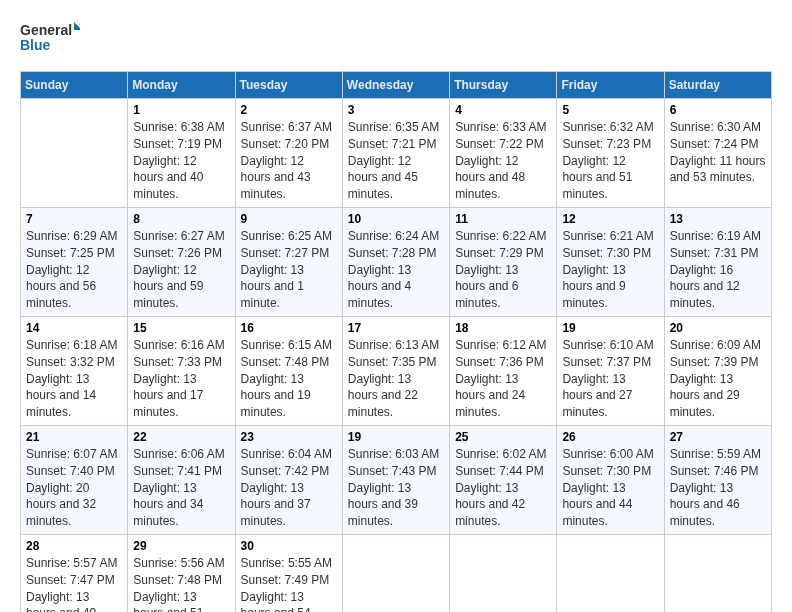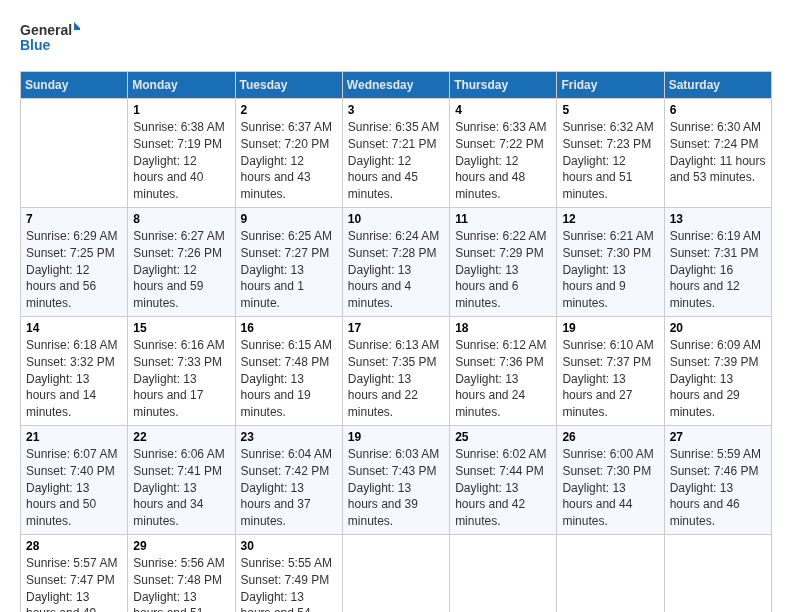--- a/index.html
+++ b/index.html
@@ -268,21 +268,21 @@
           <span>Daylight: 13 hours and 29 minutes.</span>
         </div>
       </td>
       </tr>
       <tr>
         <td>
         <span class="day-number">21</span>
         <div class="day-info">
           <span>Sunrise: 6:07 AM</span><br>
           <span>Sunset: 7:40 PM</span><br>
-          <span>Daylight: 13 hours and 50 minutes.</span>
+          <span>Daylight: 20 hours and 32 minutes.</span>
         </div>
       </td>
         <td>
         <span class="day-number">22</span>
         <div class="day-info">
           <span>Sunrise: 6:06 AM</span><br>
           <span>Sunset: 7:41 PM</span><br>
           <span>Daylight: 13 hours and 34 minutes.</span>
         </div>
       </td>

